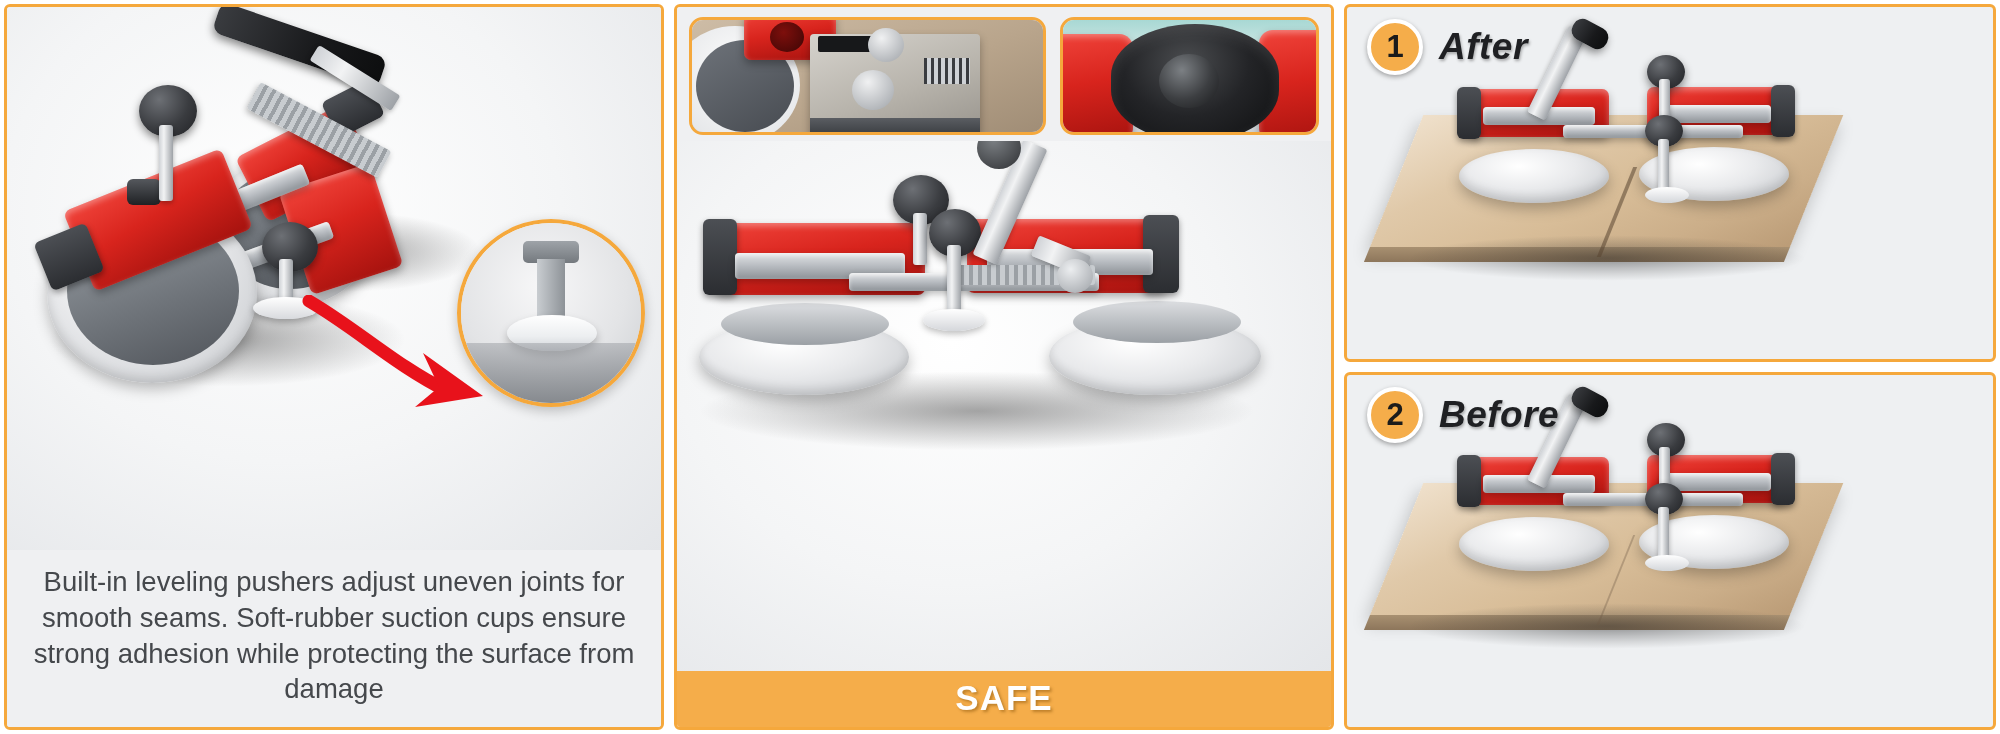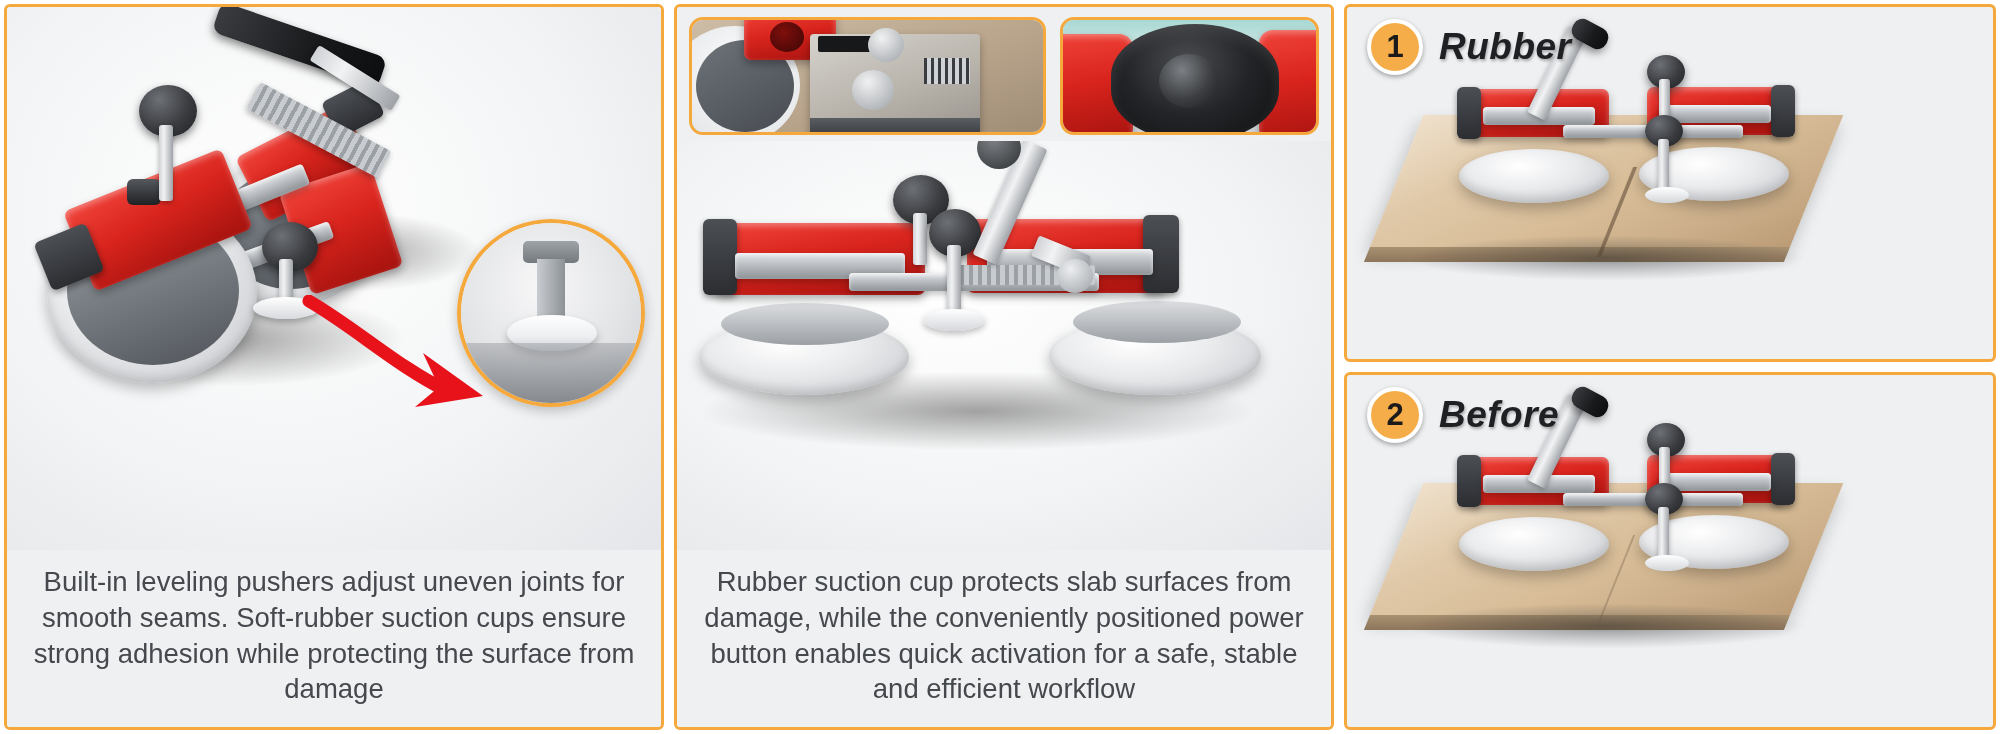--- a/index.html
+++ b/index.html
@@ -295,29 +295,29 @@
       <div class="art knob" style="left:252px;top:68px;width:52px;height:48px;"></div>
       <div class="art rod" style="left:270px;top:104px;width:14px;height:72px;"></div>
       <div class="art" style="left:246px;top:168px;width:62px;height:22px;border-radius:50%;background:linear-gradient(180deg,#ffffff,#d5d7db);box-shadow:0 3px 6px rgba(0,0,0,.25);"></div>
 
       <div class="art rod" style="left:320px;top:-2px;width:26px;height:126px;transform:rotate(24deg);"></div>
       <div class="art" style="left:300px;top:-14px;width:44px;height:42px;border-radius:50%;background:radial-gradient(circle at 38% 30%,#7c8084,#2e3033);"></div>
       <div class="art rod" style="left:356px;top:104px;width:56px;height:22px;transform:rotate(22deg);"></div>
       <div class="art" style="left:380px;top:118px;width:36px;height:34px;border-radius:50%;background:radial-gradient(circle at 38% 30%,#eceef0,#9ea2a7);"></div>
     </div>
 
-    <div class="body-copy">Rubber suction cup protects slab surfaces from damage, while the conveniently positioned power button enables quick activation for a safe, stable and efficient workflow</div>
+    <div class="caption-bar">SAFE</div>
   </div>
 
   <div class="panel-right">
 
     <div class="step-card">
       <div class="step-head">
         <div class="step-badge">1</div>
-        <div class="step-label">Rubber</div>
+        <div class="step-label">After</div>
       </div>
 
       <div class="art" style="left:46px;top:108px;width:420px;height:150px;transform:skewX(-22deg);">
         <div class="art slab" style="left:0;top:0;width:420px;height:132px;"></div>
         <div class="art slab-edge" style="left:0;top:132px;width:420px;height:15px;"></div>
       </div>
       <div class="art shadow-blob" style="left:60px;top:228px;width:400px;height:46px;"></div>
 
       <div class="art suction" style="left:112px;top:142px;width:150px;height:54px;"></div>
       <div class="art suction" style="left:292px;top:140px;width:150px;height:54px;"></div>

